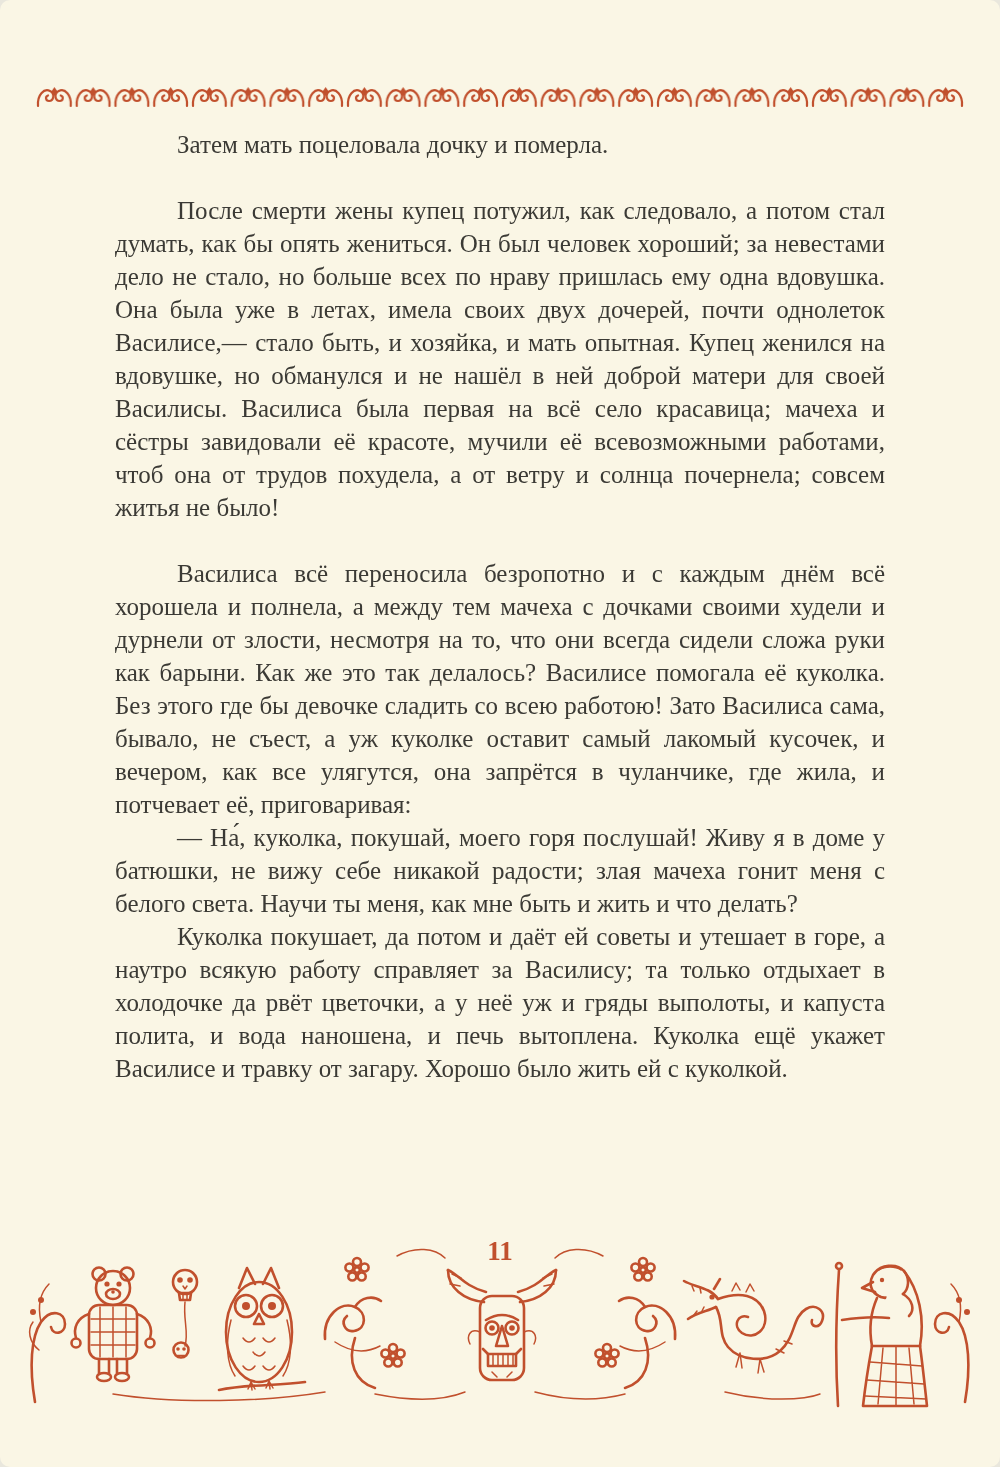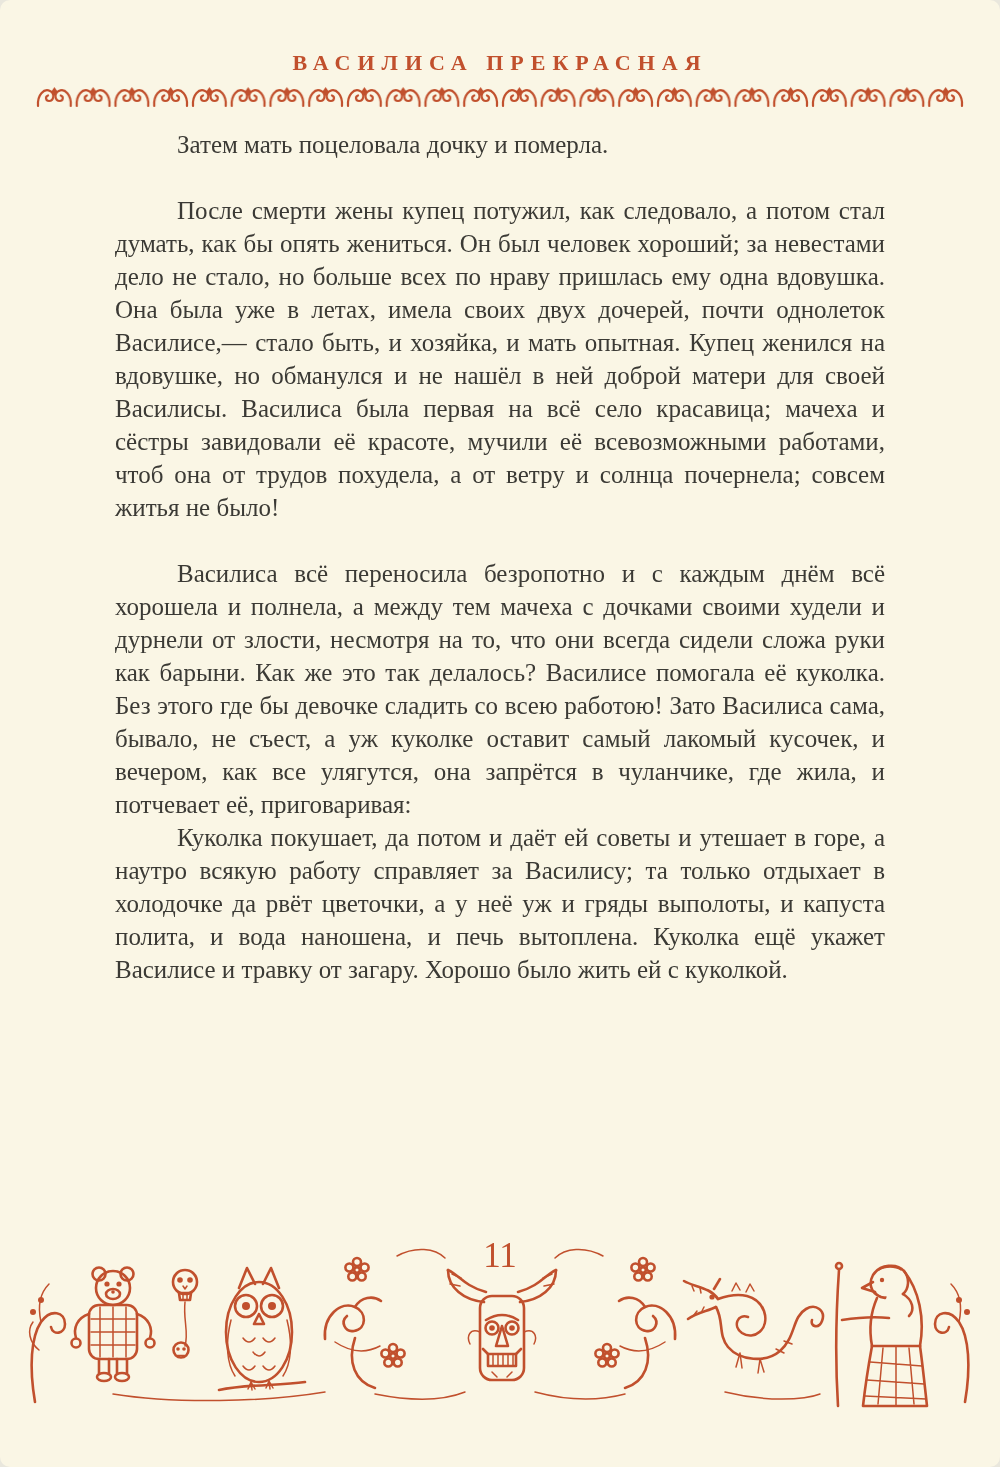--- a/index.html
+++ b/index.html
@@ -42,22 +42,22 @@
   .text-block p {
     margin: 0;
     text-indent: 62px;
   }
   .text-block p.gap-after { margin-bottom: 33px; }
   .page-number {
     position: absolute;
     top: 1236px; left: 0; width: 100%;
     text-align: center;
     color: #C1502D;
-    font-size: 35px;
-    font-weight: normal;
+    font-size: 27px;
+    font-weight: bold;
   }
   .footer-ornament {
     position: absolute;
     left: 25px; bottom: 55px;
     width: 950px; height: 170px;
     display: block;
   }
   .footer-ornament path,
   .footer-ornament circle,
   .footer-ornament ellipse,
@@ -67,37 +67,37 @@
     stroke-linecap: round; stroke-linejoin: round;
   }
   .footer-ornament .fl { fill: #C1502D; stroke: none; }
   .footer-ornament .thin { stroke-width: 1.5; }
 </style>
 </head>
 <body>
 
 <div class="page">
 
-  <div class="running-title">ВАСИЛИСА ПРЕКРАСНАЯ</div>
 
   <svg class="ornament-band" viewBox="0 0 930 26" xmlns="http://www.w3.org/2000/svg">
     <defs>
       <pattern id="scrollpat" width="38.75" height="26" patternUnits="userSpaceOnUse">
         <path d="M3,22 C2,11 9,4 15,7 C20,9.5 19,17 14,17 C10.5,17 10,12.5 13,11.5" fill="none" stroke="#C1502D" stroke-width="2.2" stroke-linecap="round"></path>
         <path d="M35.75,22 C36.75,11 29.75,4 23.75,7 C18.75,9.5 19.75,17 24.75,17 C28.25,17 28.75,12.5 25.75,11.5" fill="none" stroke="#C1502D" stroke-width="2.2" stroke-linecap="round"></path>
         <path d="M19.4,3 L22.4,7.5 L19.4,12 L16.4,7.5 Z" fill="#C1502D" stroke="none"></path>
       </pattern>
     </defs>
     <rect x="0" y="0" width="930" height="26" fill="url(#scrollpat)" stroke="none"></rect>
   </svg>
 
   <div class="text-block">
     <p class="gap-after">Затем мать поцеловала дочку и померла.</p>
     <p class="gap-after">После смерти жены купец потужил, как следовало, а потом стал думать, как бы опять жениться. Он был человек хороший; за невестами дело не стало, но больше всех по нраву пришлась ему одна вдовушка. Она была уже в летах, имела своих двух дочерей, почти однолеток Василисе,— стало быть, и хозяйка, и мать опытная. Купец женился на вдовушке, но обманулся и не нашёл в ней доброй матери для своей Василисы. Василиса была первая на всё село красавица; мачеха и сёстры завидовали её красоте, мучили её всевозможными работами, чтоб она от трудов похудела, а от ветру и солнца почернела; совсем житья не было!</p>
     <p>Василиса всё переносила безропотно и с каждым днём всё хорошела и полнела, а между тем мачеха с дочками своими худели и дурнели от злости, несмотря на то, что они всегда сидели сложа руки как барыни. Как же это так делалось? Василисе помогала её куколка. Без этого где бы девочке сладить со всею работою! Зато Василиса сама, бывало, не съест, а уж куколке оставит самый лакомый кусочек, и вечером, как все улягутся, она запрётся в чуланчике, где жила, и потчевает её, приговаривая:</p>
+    <p>— На́, куколка, покушай, моего горя послушай! Живу я в доме у батюшки, не вижу себе никакой радости; злая мачеха гонит меня с белого света. Научи ты меня, как мне быть и жить и что делать?</p>
     <p>Куколка покушает, да потом и даёт ей советы и утешает в горе, а наутро всякую работу справляет за Василису; та только отдыхает в холодочке да рвёт цветочки, а у неё уж и гряды выполоты, и капуста полита, и вода наношена, и печь вытоплена. Куколка ещё укажет Василисе и травку от загару. Хорошо было жить ей с куколкой.</p>
   </div>
 
   <div class="page-number">11</div>
 
   <svg class="footer-ornament" viewBox="0 0 950 170" xmlns="http://www.w3.org/2000/svg">
     <defs>
       <g id="flower">
         <circle cx="0" cy="-8" r="4" fill="none" stroke="#C1502D" stroke-width="1.5"></circle>
         <circle cx="7.6" cy="-2.5" r="4" fill="none" stroke="#C1502D" stroke-width="1.5"></circle>

